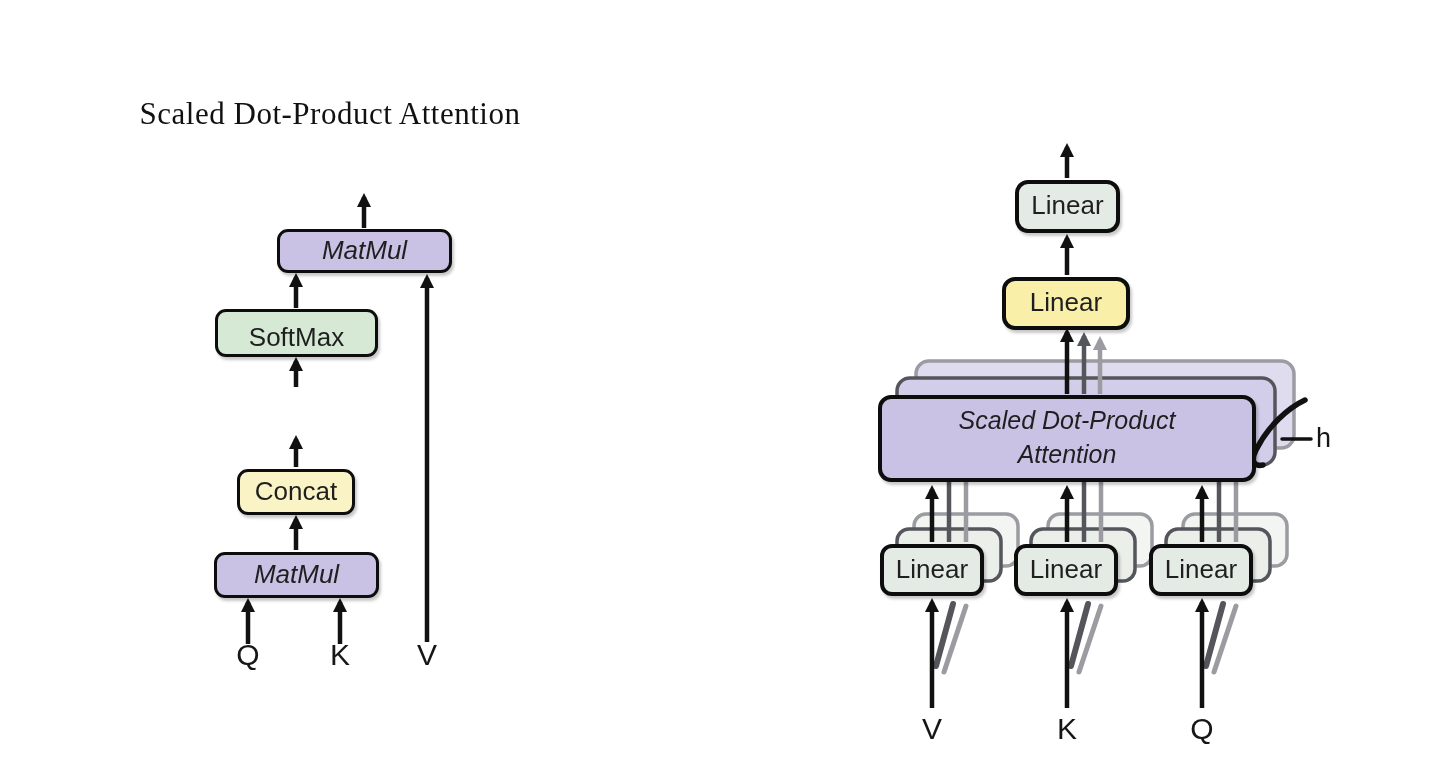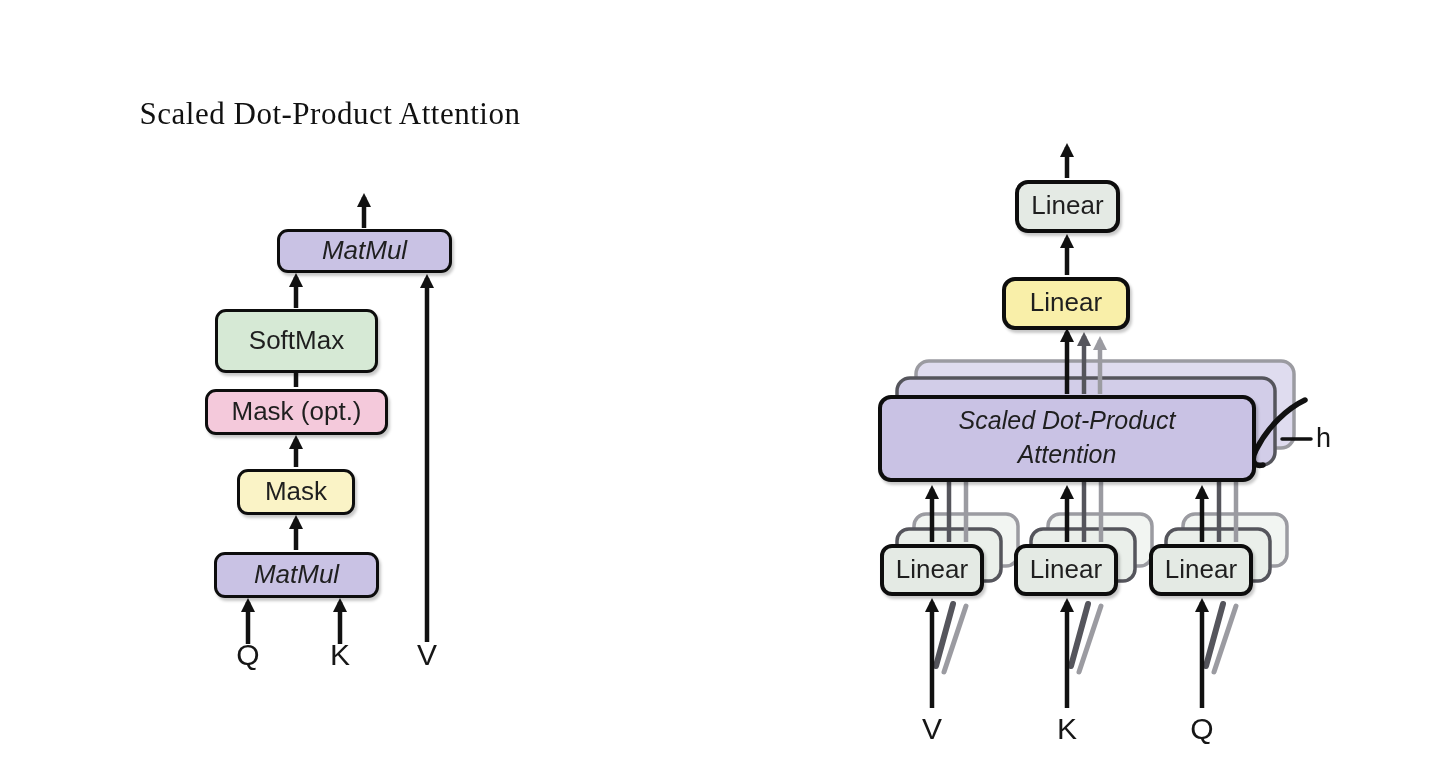--- a/index.html
+++ b/index.html
@@ -105,30 +105,27 @@
       <line x1="1282" y1="419" x2="1311" y2="419" stroke-width="3.5"></line>
     </g>
   </svg>
 
   <div class="title" style="left:70px;top:76px;width:520px;">Scaled Dot-Product Attention</div>
 
   <div class="box purple" style="left:277px;top:209px;width:175px;height:44px;">
     <span class="lbl">MatMul</span>
     </div>
 
-  <div class="box green" style="left:215px;top:289px;width:163px;height:64px;">
+  <div class="box green" style="left:215px;top:289px;width:163px;height:48px;align-items:flex-end;">
     <span class="lbl">SoftMax</span>
     </div>
 
-  <div class="box pink" style="left:205px;top:369px;width:183px;height:46px;">
-    <span class="lbl">Mask (opt.)</span>
-    </div>
 
   <div class="box yellow-scale" style="left:237px;top:449px;width:118px;height:46px;">
-    <span class="lbl">Mask</span>
+    <span class="lbl">Concat</span>
     </div>
 
   <div class="box purple" style="left:214px;top:532px;width:165px;height:46px;">
     <span class="lbl">MatMul</span>
     </div>
 
   <div class="io-label" style="left:218px;top:618px;">Q</div>
   <div class="io-label" style="left:310px;top:618px;">K</div>
   <div class="io-label" style="left:397px;top:618px;">V</div>
 

